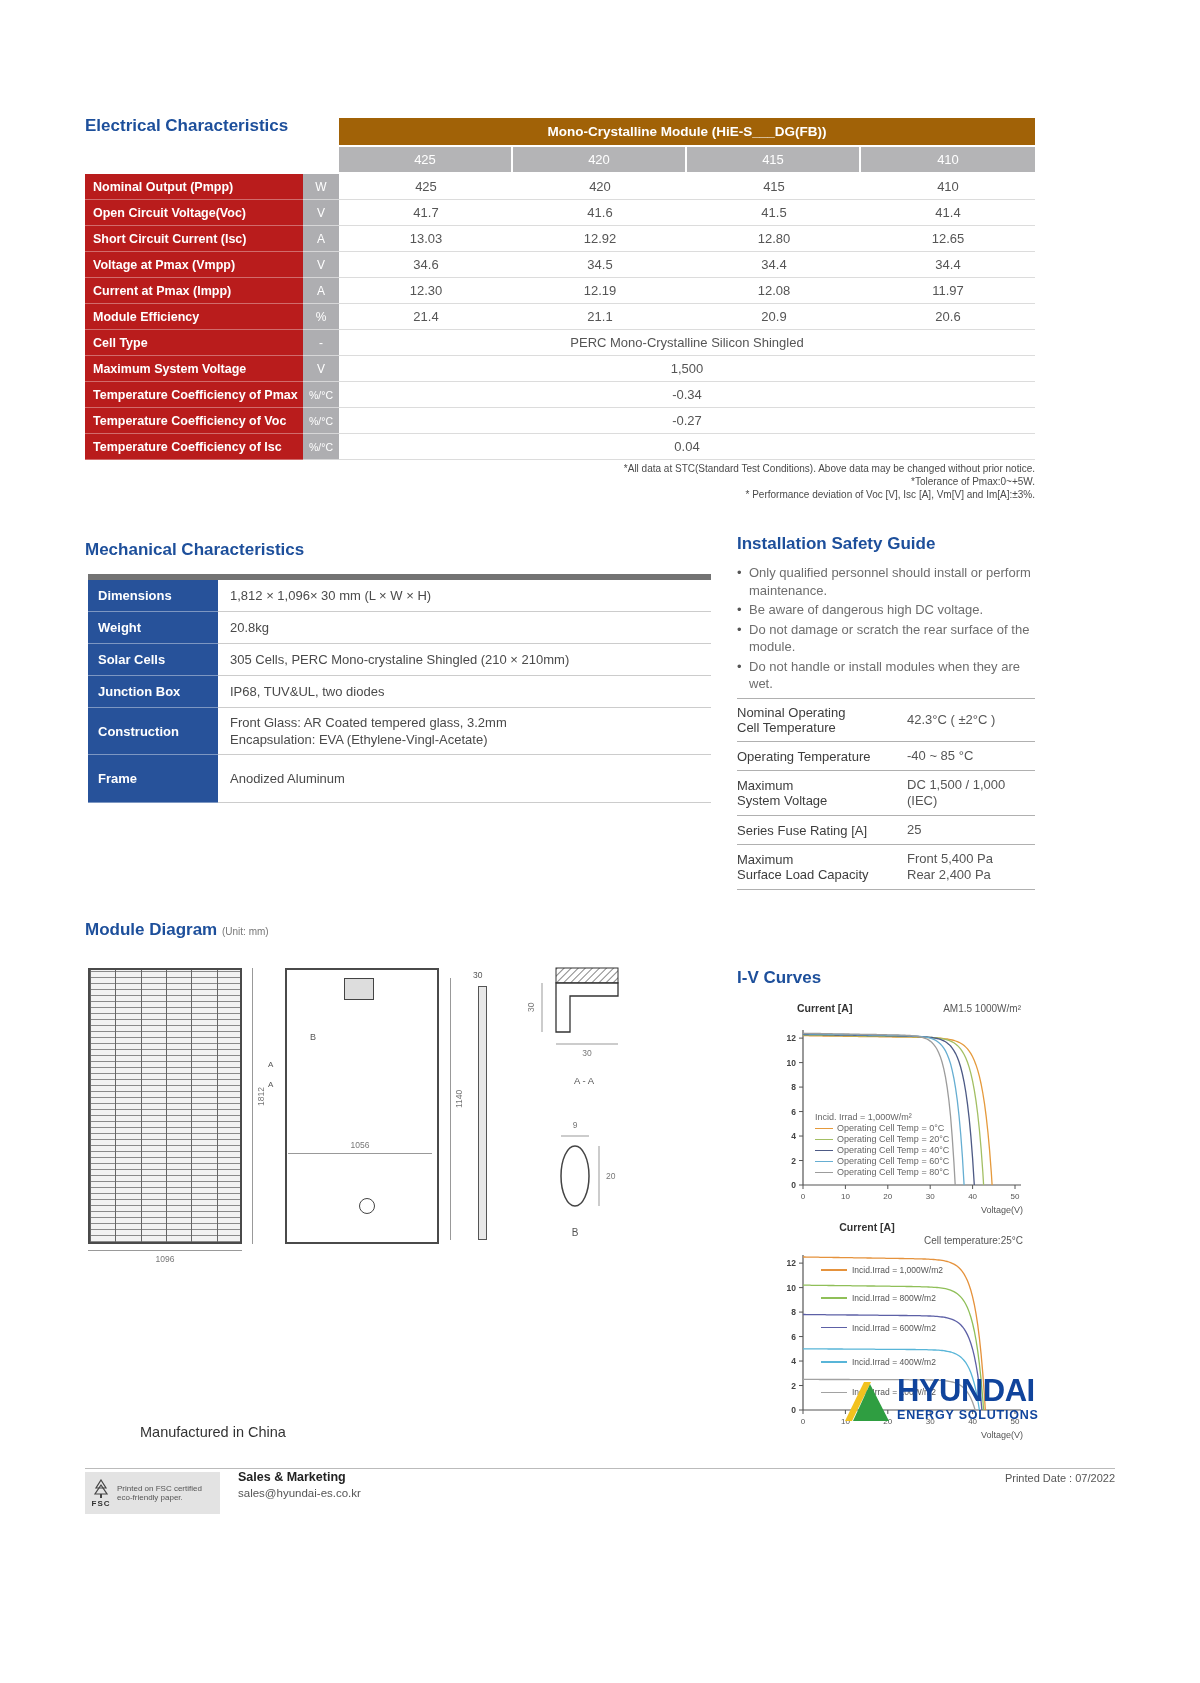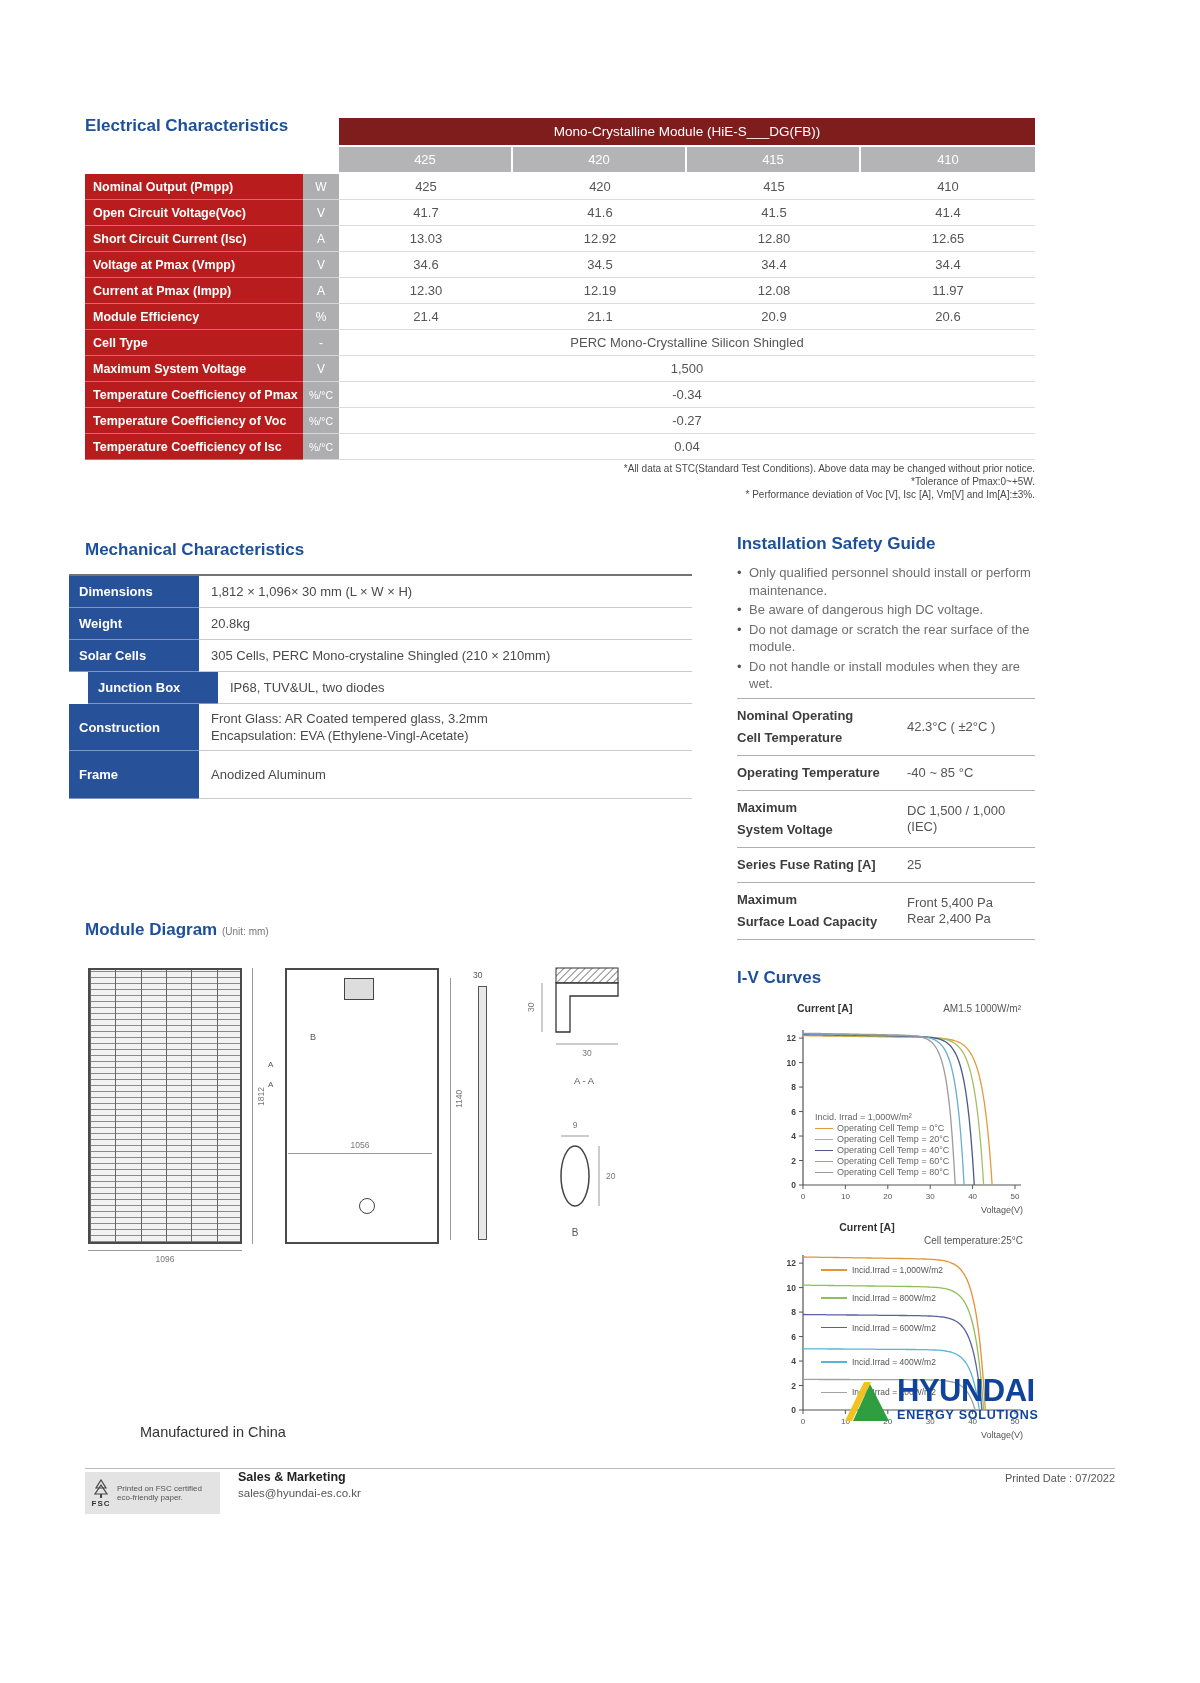--- a/index.html
+++ b/index.html
@@ -1,57 +1,57 @@
 <!DOCTYPE html>
 <html><head>
 <meta charset="utf-8">
 <style>
   html,body{margin:0;padding:0;background:#fff;}
   .page{position:relative;width:1200px;height:1683px;background:#fff;overflow:hidden;
         font-family:"Liberation Sans",sans-serif;color:#4a4a4a;}
   .sec-title{position:absolute;font-size:17px;font-weight:bold;color:#1d4f9b;}
   
   .etable{position:absolute;left:85px;top:118px;width:950px;font-size:13px;}
-  .ehead1{margin-left:254px;width:696px;height:27px;background:#7f1d1d;color:#fff;
-          font-weight:normal;text-align:center;line-height:27px;font-size:13.5px;margin-bottom:2px;box-sizing:border-box;}
+  .ehead1{margin-left:254px;width:696px;height:27px;background:#a16207;color:#fff;
+          font-weight:bold;text-align:center;line-height:27px;font-size:13.5px;margin-bottom:2px;box-sizing:border-box;}
   .ehead2{display:flex;margin-left:254px;margin-bottom:2px;}
   .ehead2 .mc{width:174px;height:25px;background:#b4b4b6;color:#fff;text-align:center;
           line-height:25px;box-sizing:border-box;border-right:2px solid #fff;}
   .ehead2 .mc:last-child{border-right:none;}
   .er{display:flex;height:26px;}
   .el{width:218px;background:#b91c1c;color:#fff;font-weight:bold;font-size:12.5px;
       display:flex;align-items:center;padding-left:8px;box-sizing:border-box;
       border-bottom:1px solid rgba(255,255,255,.35);}
   .eu{width:36px;background:#aeaeb1;color:#fff;font-size:12px;display:flex;align-items:center;
       justify-content:center;box-sizing:border-box;border-bottom:1px solid rgba(255,255,255,.5);}
   .ec{width:174px;text-align:center;line-height:26px;color:#555;border-bottom:1px solid #dcdcdc;box-sizing:border-box;}
   .em{flex:1;text-align:center;line-height:26px;color:#555;border-bottom:1px solid #dcdcdc;box-sizing:border-box;}
   .footnotes{position:absolute;left:85px;top:462px;width:950px;text-align:right;
              font-size:10px;line-height:13px;color:#4a4a4a;}
   
-  .mtable{position:absolute;left:69px;top:574px;width:623px;border-top:2px solid #737373;font-size:13px;}
+  .mtable{position:absolute;left:88px;top:574px;width:623px;border-top:6px solid #737373;font-size:13px;}
   .mrow{display:flex;}
   .ml{width:130px;background:#27529a;color:#fff;font-weight:bold;display:flex;align-items:center;
       padding-left:10px;box-sizing:border-box;border-bottom:1px solid rgba(255,255,255,.4);}
   .mv{flex:1;display:flex;align-items:center;padding-left:12px;border-bottom:1px solid #ccc;
       color:#4a4a4a;box-sizing:border-box;}
   .two-line span{display:block;line-height:17px;}
   .oc-text{width:232px;font-size:12.5px;}
   .oc-text span{display:block;line-height:16px;}
   .connector-chip{width:84px;height:34px;background:#27529a;color:#fff;font-weight:bold;
       display:flex;align-items:center;justify-content:center;margin-left:6px;}
   .oc-conn-val{padding-left:14px;}
   
   .bullets{position:absolute;left:737px;top:564px;width:305px;font-size:13px;color:#6e6e6e;}
   .bullet{display:flex;line-height:17.5px;margin-bottom:2px;}
   .bullet .dot{width:12px;color:#555;flex:none;}
   .stable{position:absolute;left:737px;top:698px;width:298px;font-size:13px;}
   .srow{display:flex;align-items:center;border-bottom:1px solid #b0b0b0;padding:6px 0;}
   .srow:first-child{border-top:1px solid #b0b0b0;}
-  .sl{width:170px;font-weight:bold;color:#3d3d3d;white-space:pre-line;line-height:22px;}
+  .sl{width:170px;font-weight:normal;color:#3d3d3d;white-space:pre-line;line-height:15px;}
   .sv{flex:1;color:#555;white-space:pre-line;line-height:16px;}
   
   .chart{position:absolute;width:290px;}
   .chart-title{position:absolute;font-size:10.5px;color:#333;font-weight:bold;}
   .chart-note{position:absolute;font-size:10px;color:#555;}
   .legend1{position:absolute;left:78px;top:112px;font-size:9px;color:#666;line-height:11px;}
   .legend1 .row{display:flex;align-items:center;gap:4px;}
   .legend1 .dash{display:inline-block;width:18px;height:1.5px;flex:none;}
   .inline-leg{position:absolute;left:84px;display:flex;align-items:center;gap:5px;
               font-size:8.5px;color:#555;white-space:nowrap;}
@@ -192,21 +192,21 @@
       <div class="mv">1,812 × 1,096× 30 mm (L × W × H)</div>
     </div>
     <div class="mrow" style="height:32px;">
       <div class="ml">Weight</div>
       <div class="mv">20.8kg</div>
     </div>
     <div class="mrow" style="height:32px;">
       <div class="ml">Solar Cells</div>
       <div class="mv">305 Cells, PERC Mono-crystaline Shingled (210 × 210mm)</div>
     </div>
-    <div class="mrow" style="height:32px;margin-left:19px;">
+    <div class="mrow" style="height:32px;">
       <div class="ml">Junction Box</div>
       <div class="mv">IP68, TUV&amp;UL, two diodes</div>
     </div>
     <div class="mrow" style="height:47px;">
       <div class="ml">Construction</div>
       <div class="mv two-line">
         <div>
           <span>Front Glass: AR Coated tempered glass, 3.2mm</span>
           <span>Encapsulation: EVA (Ethylene-Vingl-Acetate)</span>
         </div>

